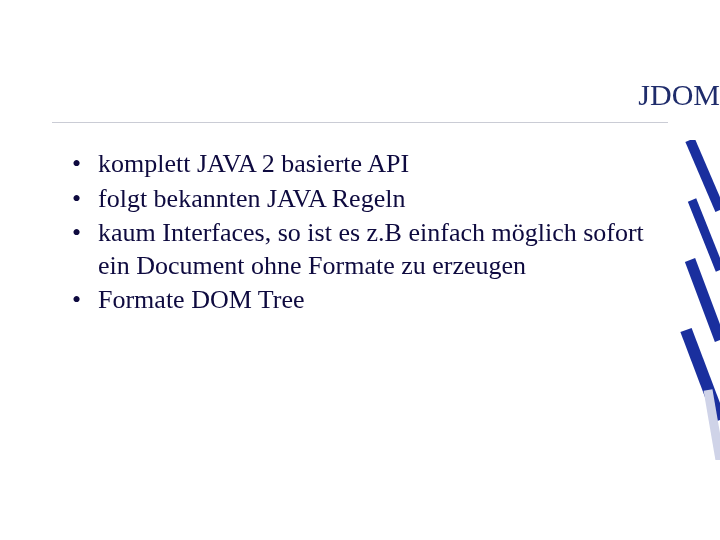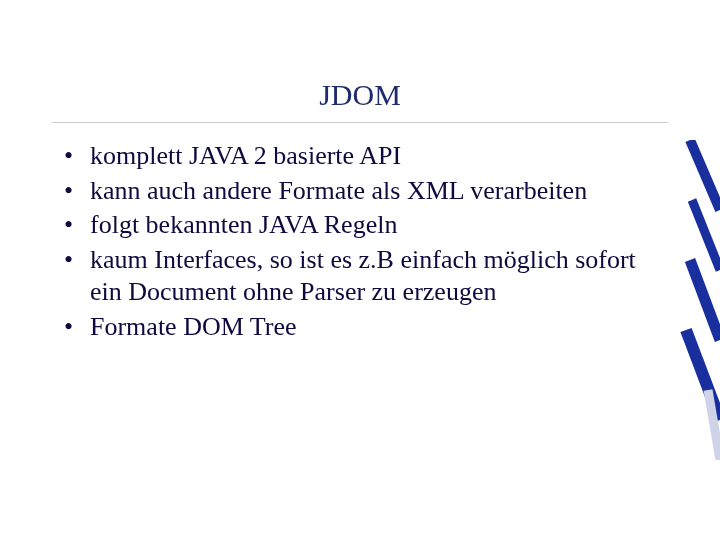--- a/index.html
+++ b/index.html
@@ -16,21 +16,21 @@
     width: 720px;
     height: 540px;
     position: relative;
     box-sizing: border-box;
   }
   .title {
     position: absolute;
     top: 78px;
     left: 0;
     width: 720px;
-    text-align: center;
+    text-align: right;
     font-size: 30px;
     color: #1f2c6b;
     font-weight: normal;
   }
   .hr {
     position: absolute;
     top: 122px;
     left: 52px;
     width: 616px;
     height: 0;
@@ -40,21 +40,21 @@
     position: absolute;
     top: 136px;
     left: 52px;
     width: 610px;
     color: #0e0a3f;
     font-size: 26px;
     line-height: 1.25;
   }
   ul.bullets {
     list-style: none;
-    margin: 4px;
+    margin: 12px;
     padding: 0;
   }
   ul.bullets > li {
     position: relative;
     padding-left: 34px;
     margin: 0 0 2px 0;
   }
   ul.bullets > li::before {
     content: "•";
     position: absolute;
@@ -79,23 +79,22 @@
 
 <div class="slide">
 
   <div class="title">JDOM</div>
 
   <div class="hr"></div>
 
   <div class="content">
     <ul class="bullets">
       <li><span>komplett JAVA 2 basierte API</span></li>
-      <li><span>kann auch andere Formate als XML verarbeiten</span></li>
       <li><span>folgt bekannten JAVA Regeln</span></li>
-      <li><span>kaum Interfaces, so ist es z.B einfach möglich sofort ein Document ohne Parser zu erzeugen</span></li>
+      <li><span>kaum Interfaces, so ist es z.B einfach möglich sofort ein Document ohne Formate zu erzeugen</span></li>
       <li><span>Formate DOM Tree</span></li>
     </ul>
   </div>
 
   <svg class="deco" viewBox="0 0 60 320" preserveAspectRatio="none">
     <g stroke="#1a2f9e" fill="none">
       <line x1="30" y1="0" x2="60" y2="70" stroke-width="10"></line>
       <line x1="32" y1="60" x2="60" y2="130" stroke-width="9"></line>
       <line x1="30" y1="120" x2="60" y2="200" stroke-width="11"></line>
       <line x1="26" y1="190" x2="60" y2="280" stroke-width="12"></line>

